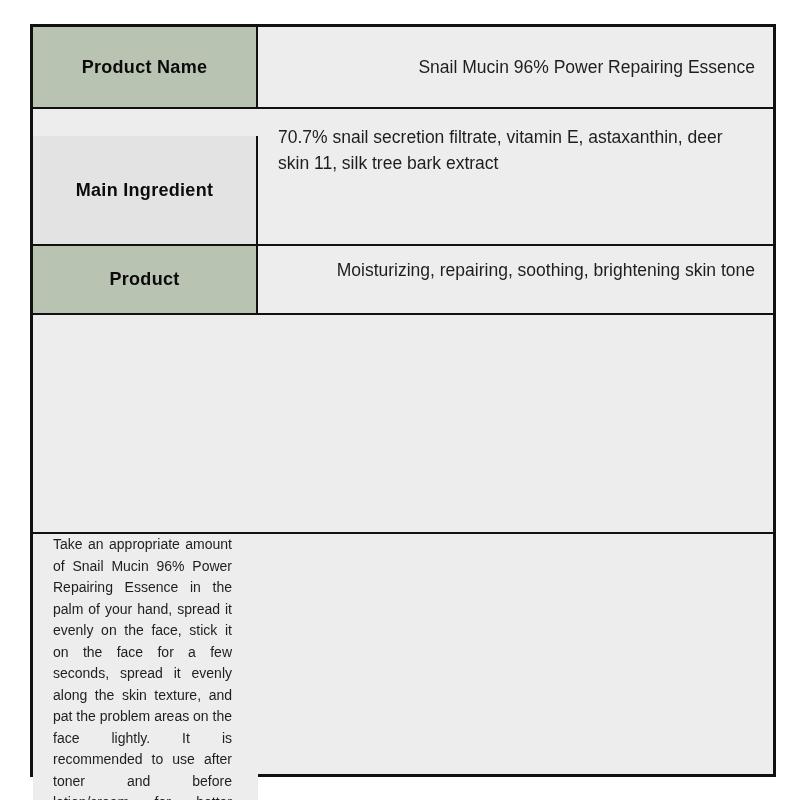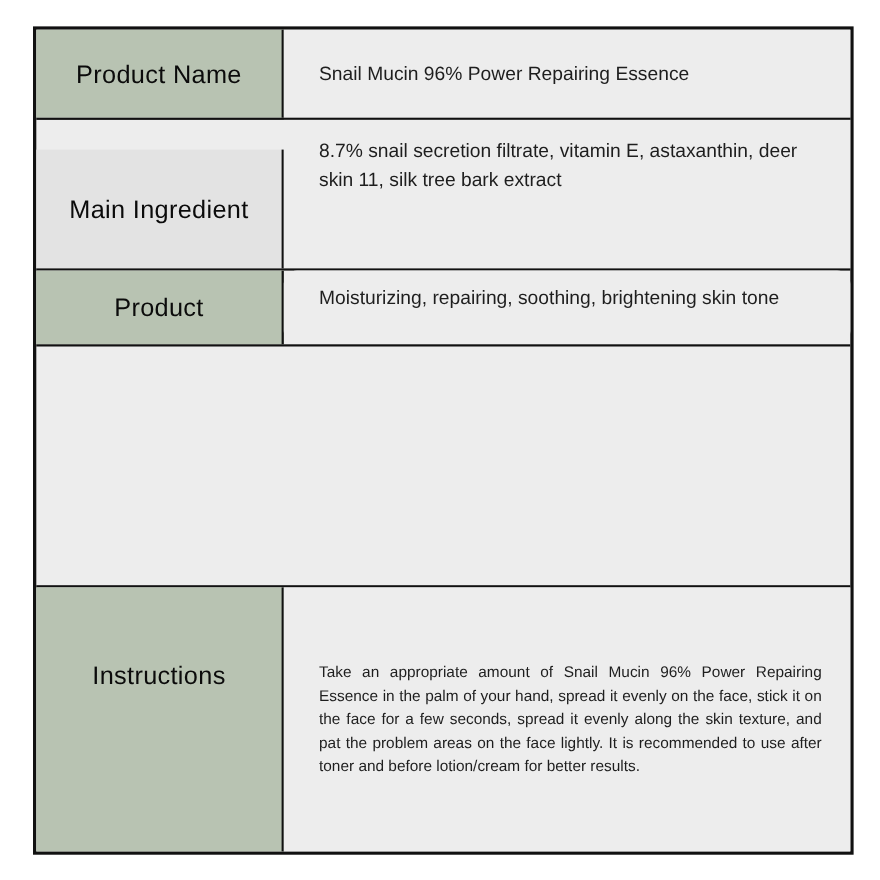--- a/index.html
+++ b/index.html
@@ -35,44 +35,45 @@
     border-top: 2px solid var(--border, #111111);
   }
 
   .label-cell {
     box-sizing: border-box;
     border-right: 2px solid var(--border, #111111);
     display: flex;
     align-items: center;
     justify-content: center;
     text-align: center;
-    font-weight: normal;
-    font-size: 23px;
+    font-weight: bold;
+    font-size: 18px;
     letter-spacing: 0.3px;
     color: #0b0b0b;
   }
   .label-green { background: var(--label-green, #b8c3b2); }
   .label-gray  { background: var(--label-gray, #e3e3e3); margin-top: 27px; }
 
   .content-cell {
     box-sizing: border-box;
     background: var(--content-bg, #ededed);
     color: #1e1e1e;
     font-size: 17.5px;
     line-height: 26px;
-    padding: 0 18px 0 32px;
+    padding: 0 18px 0 20px;
     display: flex;
     flex-direction: column;
     justify-content: center;
     min-width: 0;
+    align-items: flex-end;
   }
 
   
   .row-main-ingredient .content-cell { justify-content: flex-start; padding-top: 15px; }
-  .row-effect .content-cell          { justify-content: flex-start; padding-top: 11px; border-radius: 12px; }
+  .row-effect .content-cell          { justify-content: flex-start; padding-top: 11px; }
   .row-instructions .label-cell .label-text { transform: translateY(-40px); }
 
   .row-instructions .content-cell {
     font-size: 14px;
     line-height: 21.5px;
     text-align: justify;
     padding-right: 26px;
   }
   .row-instructions .content-cell p,
   .content-cell p { margin: 0; }
@@ -89,38 +90,35 @@
     <div class="content-cell">
       <p>Snail Mucin 96% Power Repairing Essence</p>
     </div>
   </div>
 
   <div class="row row-main-ingredient">
     <div class="label-cell label-gray">
       <span class="label-text">Main Ingredient</span>
     </div>
     <div class="content-cell">
-      <p>8.7% snail secretion filtrate, vitamin E, astaxanthin, deer skin 11, silk tree bark extract</p>
+      <p>70.7% snail secretion filtrate, vitamin E, astaxanthin, deer skin 11, silk tree bark extract</p>
     </div>
   </div>
 
   <div class="row row-effect">
     <div class="label-cell label-green">
       <span class="label-text">Product</span>
     </div>
     <div class="content-cell">
       <p>Moisturizing, repairing, soothing, brightening skin tone</p>
     </div>
   </div>
 
   <div class="row row-precautions">
   </div>
 
   <div class="row row-instructions">
-    <div class="label-cell label-green">
-      <span class="label-text">Instructions</span>
-    </div>
     <div class="content-cell">
       <p>Take an appropriate amount of Snail Mucin 96% Power Repairing Essence in the palm of your hand, spread it evenly on the face, stick it on the face for a few seconds, spread it evenly along the skin texture, and pat the problem areas on the face lightly. It is recommended to use after toner and before lotion/cream for better results.</p>
     </div>
   </div>
 
 </div>
 
 </body></html>

